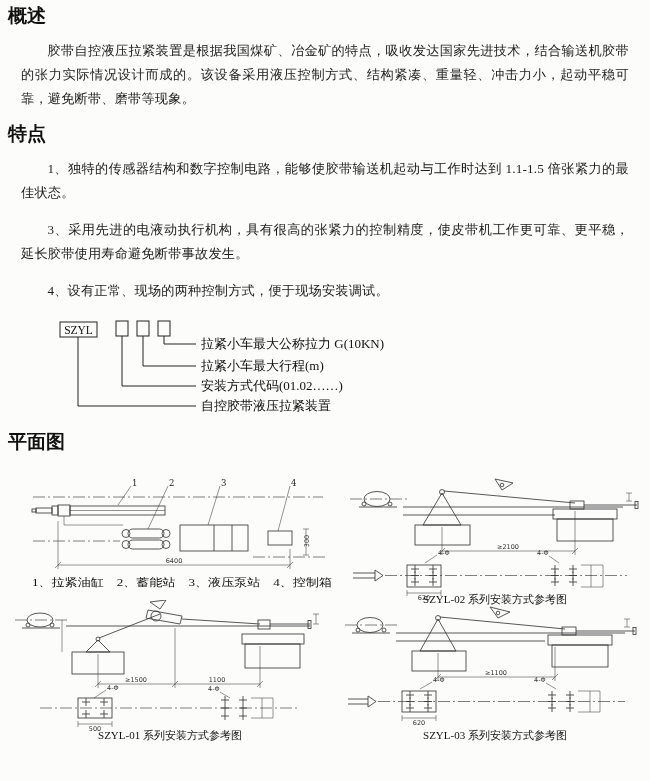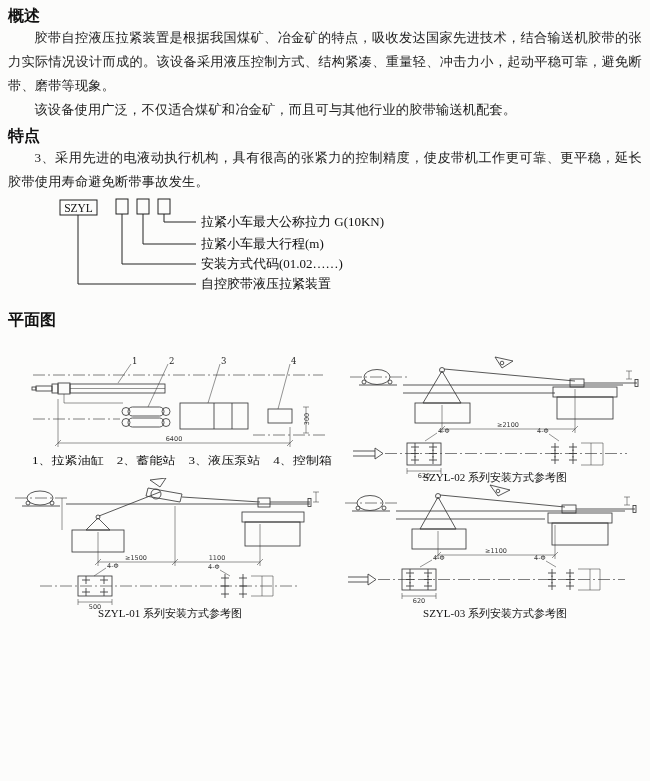--- a/index.html
+++ b/index.html
@@ -4,25 +4,25 @@
 <style>
   html,body{margin:0;padding:0;}
   body{
     width:650px;height:781px;overflow:hidden;
     background:#fcfcfb;color:#1c1c1c;
     font-family:"Liberation Serif","DejaVu Serif",serif;
   }
   .page{padding:6px 8px 0 8px;}
   h3.sec{
     font-family:"Liberation Sans","DejaVu Sans",sans-serif;
-    font-size:16px;font-weight:bold;line-height:20px;margin:0;color:#111;
+    font-size:19px;font-weight:bold;line-height:20px;margin:0;color:#111;
   }
   h3.mt{margin-top:4px;}
   p.body{
-    font-size:13.2px;line-height:24px;margin:0;
+    font-size:13.2px;line-height:24px;margin:13px;
     text-indent:2em;text-align:justify;letter-spacing:0.2px;
   }
   svg.tech line, svg.tech rect, svg.tech polyline, svg.tech polygon,
   svg.tech ellipse, svg.tech circle, svg.tech path{
     stroke:#3a3a3a;fill:none;stroke-width:0.85;
   }
   svg.tech .cl{stroke-dasharray:12 3 2 3;stroke-width:0.65;}
   svg.tech .thin{stroke-width:0.55;}
   svg.tech text{stroke:none;}
   .cap{font:11px "Liberation Serif","DejaVu Serif",serif;fill:#111;}
@@ -36,24 +36,25 @@
   .drawings{position:relative;width:634px;height:305px;}
   .drawings svg{position:absolute;}
 </style>
 </head>
 <body>
 
 <div class="page">
 
   <h3 class="sec">概述</h3>
   <p class="body">胶带自控液压拉紧装置是根据我国煤矿、冶金矿的特点，吸收发达国家先进技术，结合输送机胶带的张力实际情况设计而成的。该设备采用液压控制方式、结构紧凑、重量轻、冲击力小，起动平稳可靠，避免断带、磨带等现象。</p>
-  <p class="body">该设备使用广泛，不仅适合煤矿和冶金矿，而且可与其他行业的胶带输送机配套。</p>
 
   <h3 class="sec mt">特点</h3>
+  <p class="body">1、独特的传感器结构和数字控制电路，能够使胶带输送机起动与工作时达到 1.1-1.5 倍张紧力的最佳状态。</p>
   <p class="body">3、采用先进的电液动执行机构，具有很高的张紧力的控制精度，使皮带机工作更可靠、更平稳，延长胶带使用寿命避免断带事故发生。</p>
+  <p class="body">4、设有正常、现场的两种控制方式，便于现场安装调试。</p>
 
 
   <svg class="model" width="634" height="112" viewBox="0 0 634 112">
     <rect x="52" y="6" width="37" height="15"></rect>
     <text class="prefix" x="70.5" y="17.5" text-anchor="middle">SZYL</text>
     <rect x="108" y="5" width="12" height="15"></rect>
     <rect x="129" y="5" width="12" height="15"></rect>
     <rect x="150" y="5" width="12" height="15"></rect>
     <polyline points="156,20 156,28 188,28"></polyline>
     <polyline points="135,20 135,50 188,50"></polyline>

